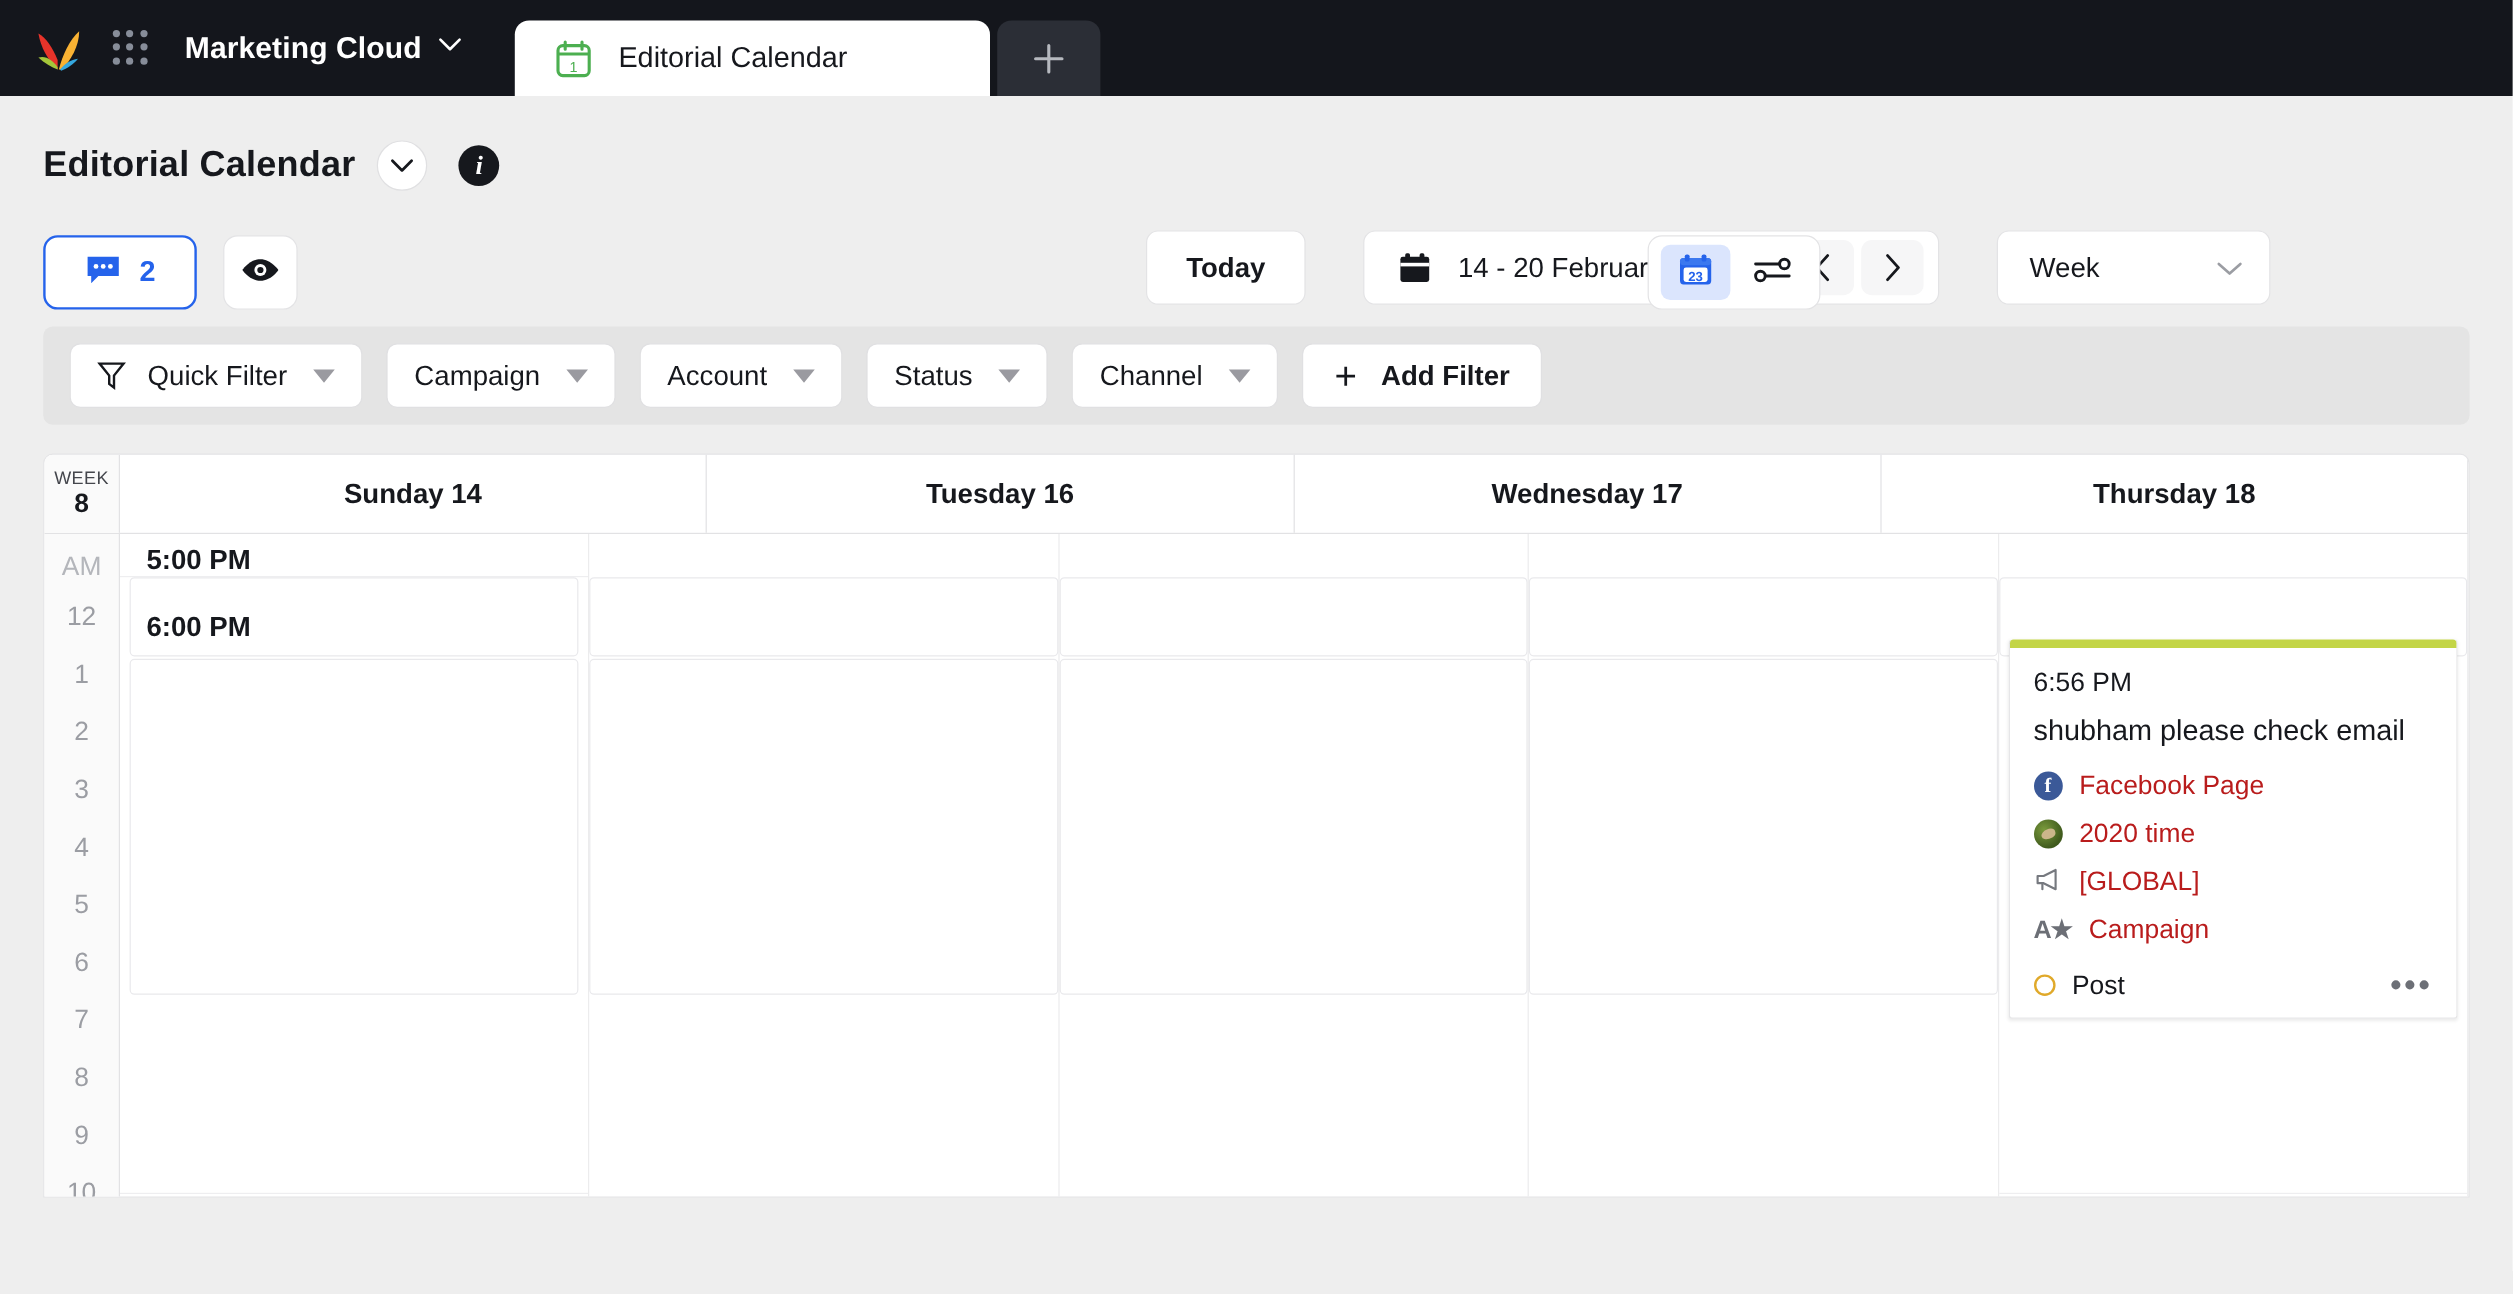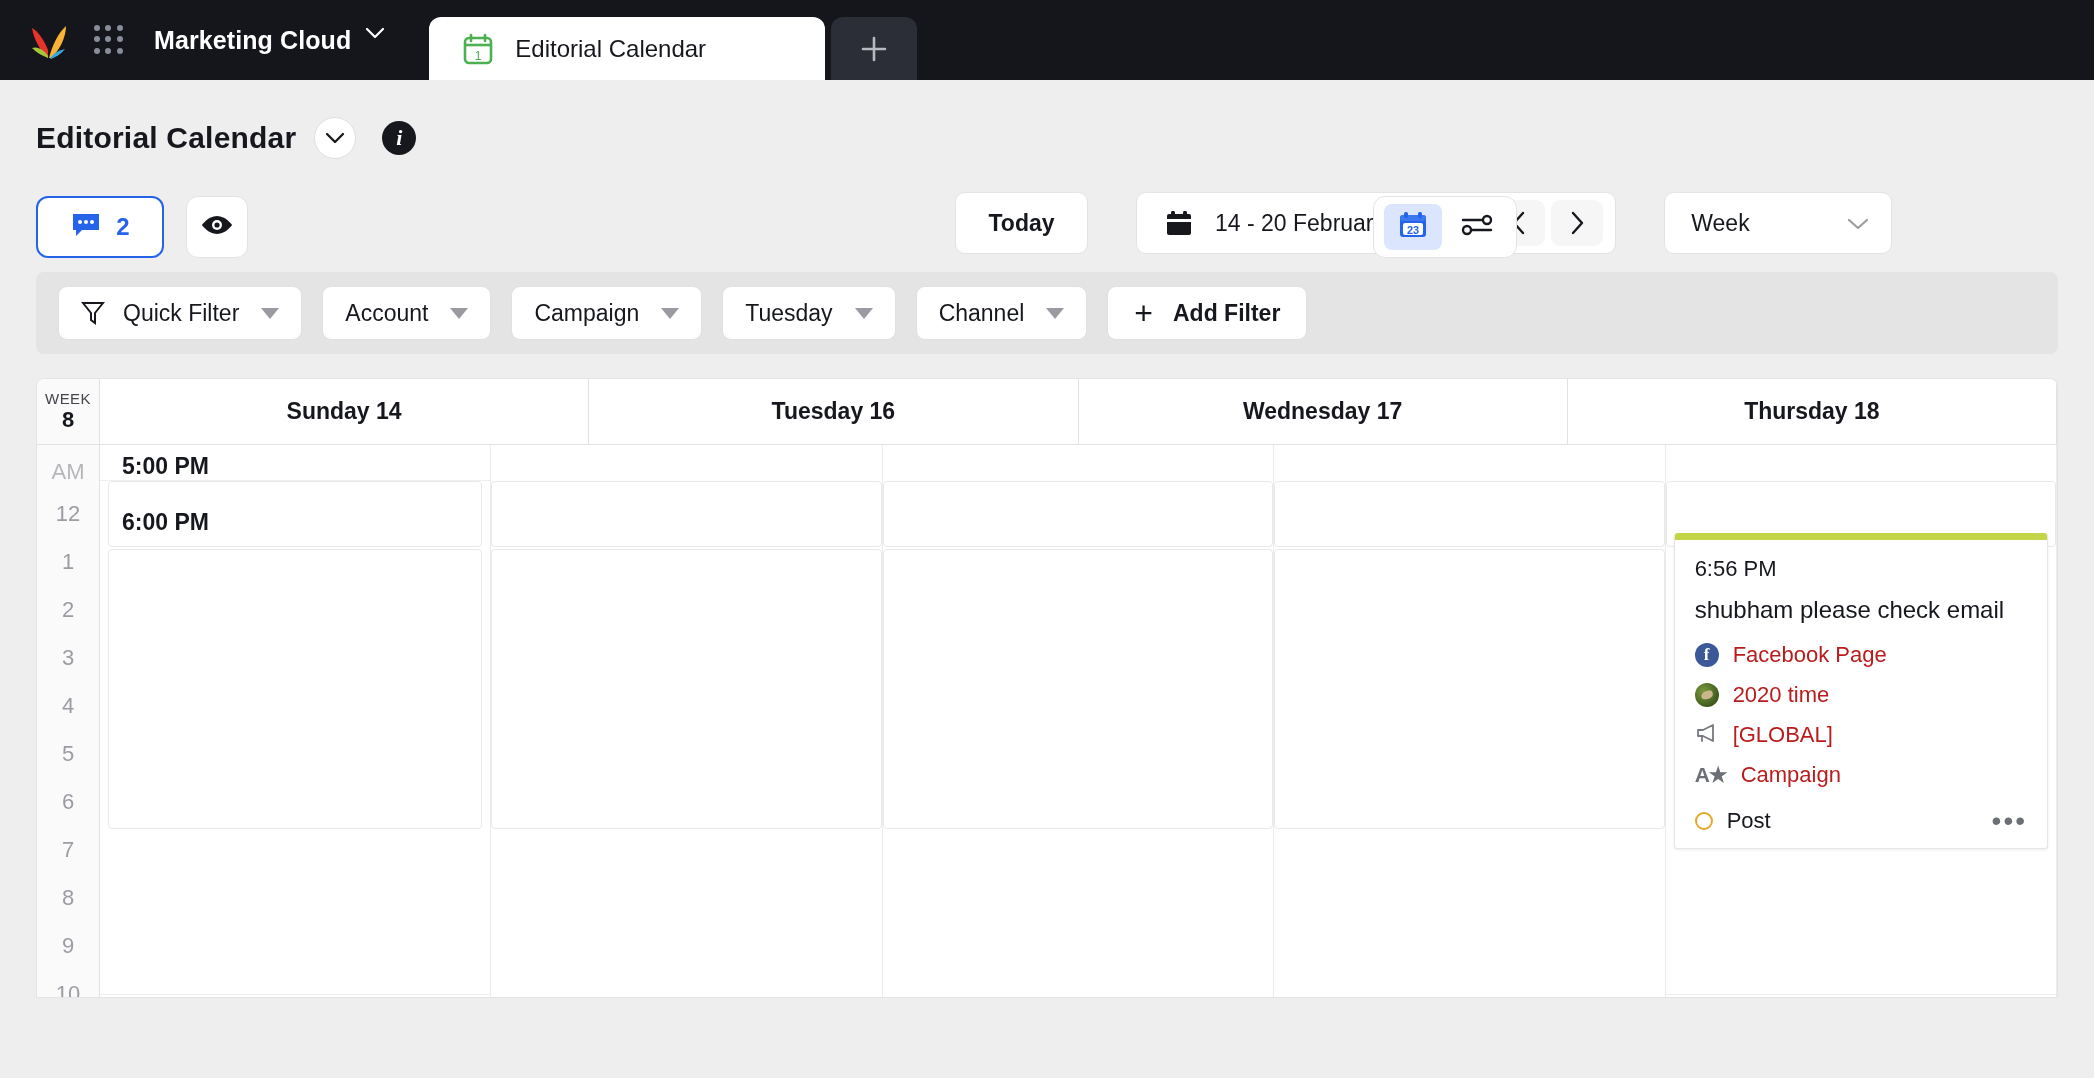--- a/index.html
+++ b/index.html
@@ -37,21 +37,21 @@
   }
   .grid-icon i { display:block; width: 6px; height: 6px; border-radius: 50%; background: #878d99; }
   .app-name {
     color: #ffffff;
     font-size: 25px;
     font-weight: bold;
     letter-spacing: .1px;
     white-space: nowrap;
   }
   .app-chevron { margin-left: 14px; display: inline-block; }
-  .topbar-appmenu { display: flex; align-items: flex-start; cursor: pointer; margin-right: 44px; }
+  .topbar-appmenu { display: flex; align-items: center; cursor: pointer; margin-right: 44px; }
 
   .tabstrip { display: flex; align-items: flex-end; height: 80px; }
   .tab {
     background: #ffffff;
     border-radius: 12px 12px 0 0;
     height: 63px;
     display: flex;
     align-items: center;
     padding: 0 40px 0 34px;
     min-width: 396px;
@@ -549,29 +549,29 @@
       <span class="funnel">
         <svg width="24" height="26" viewBox="0 0 24 26">
           <path d="M2 3 H22 L14 13 V23 L10 20 V13 Z" fill="none" stroke="#16181d" stroke-width="2"></path>
         </svg>
       </span>
       <span>Quick Filter</span>
       <span class="caret"></span>
     </div>
 
     <div class="fchip">
+      <span>Campaign</span>
+      <span class="caret"></span>
+    </div>
+    <div class="fchip">
       <span>Account</span>
       <span class="caret"></span>
     </div>
     <div class="fchip">
-      <span>Campaign</span>
-      <span class="caret"></span>
-    </div>
-    <div class="fchip">
-      <span>Tuesday</span>
+      <span>Status</span>
       <span class="caret"></span>
     </div>
     <div class="fchip">
       <span>Channel</span>
       <span class="caret"></span>
     </div>
 
 
     <div class="fchip fchip-add">
       <span class="plus">+</span>

